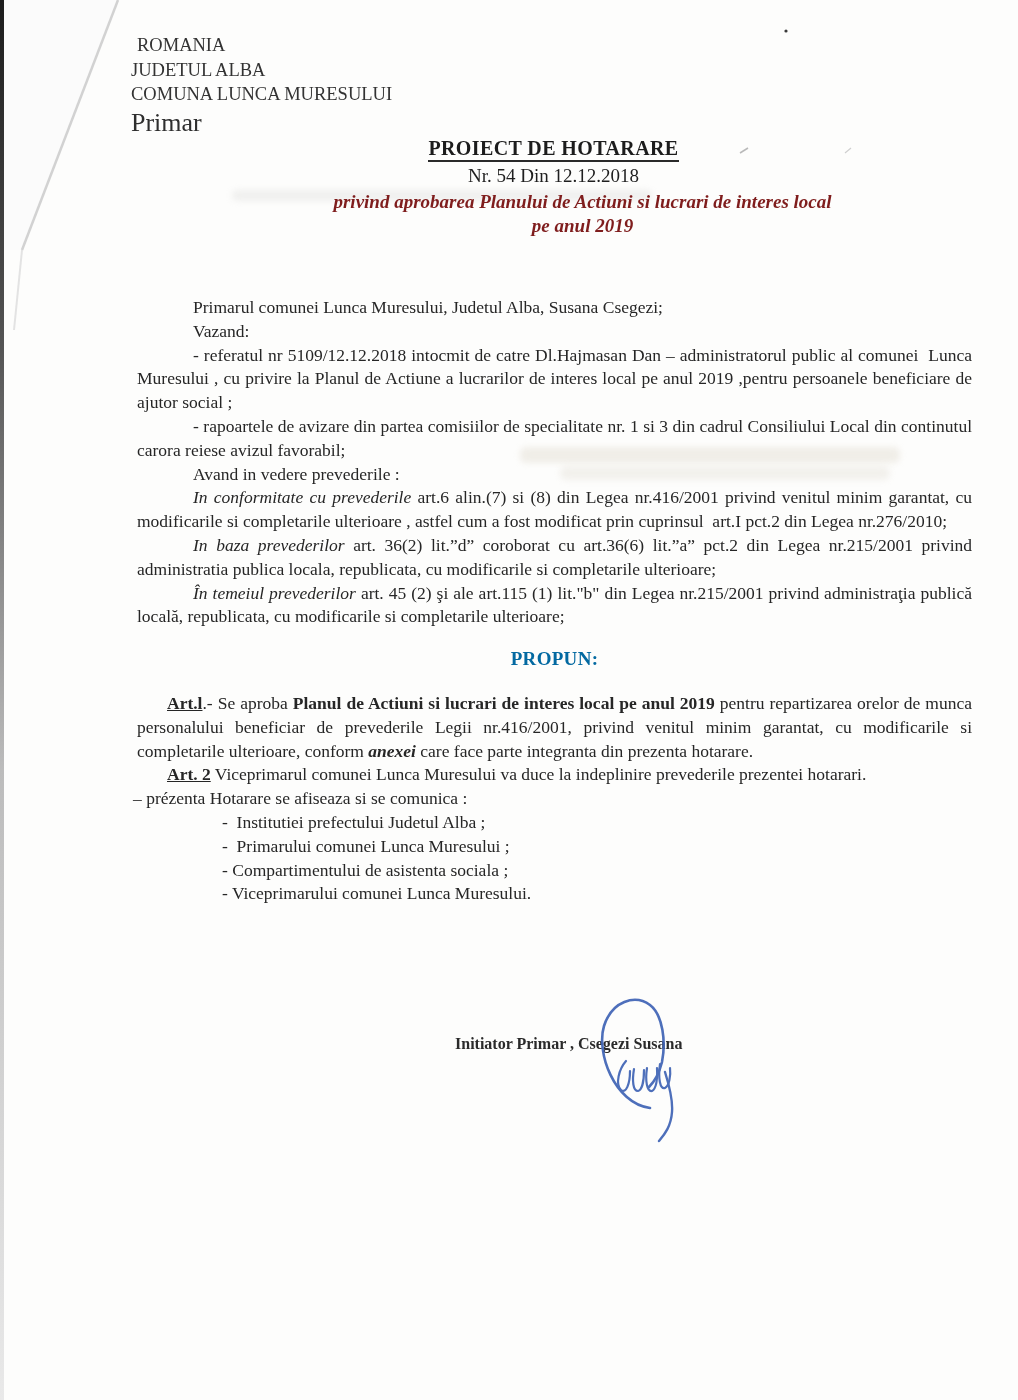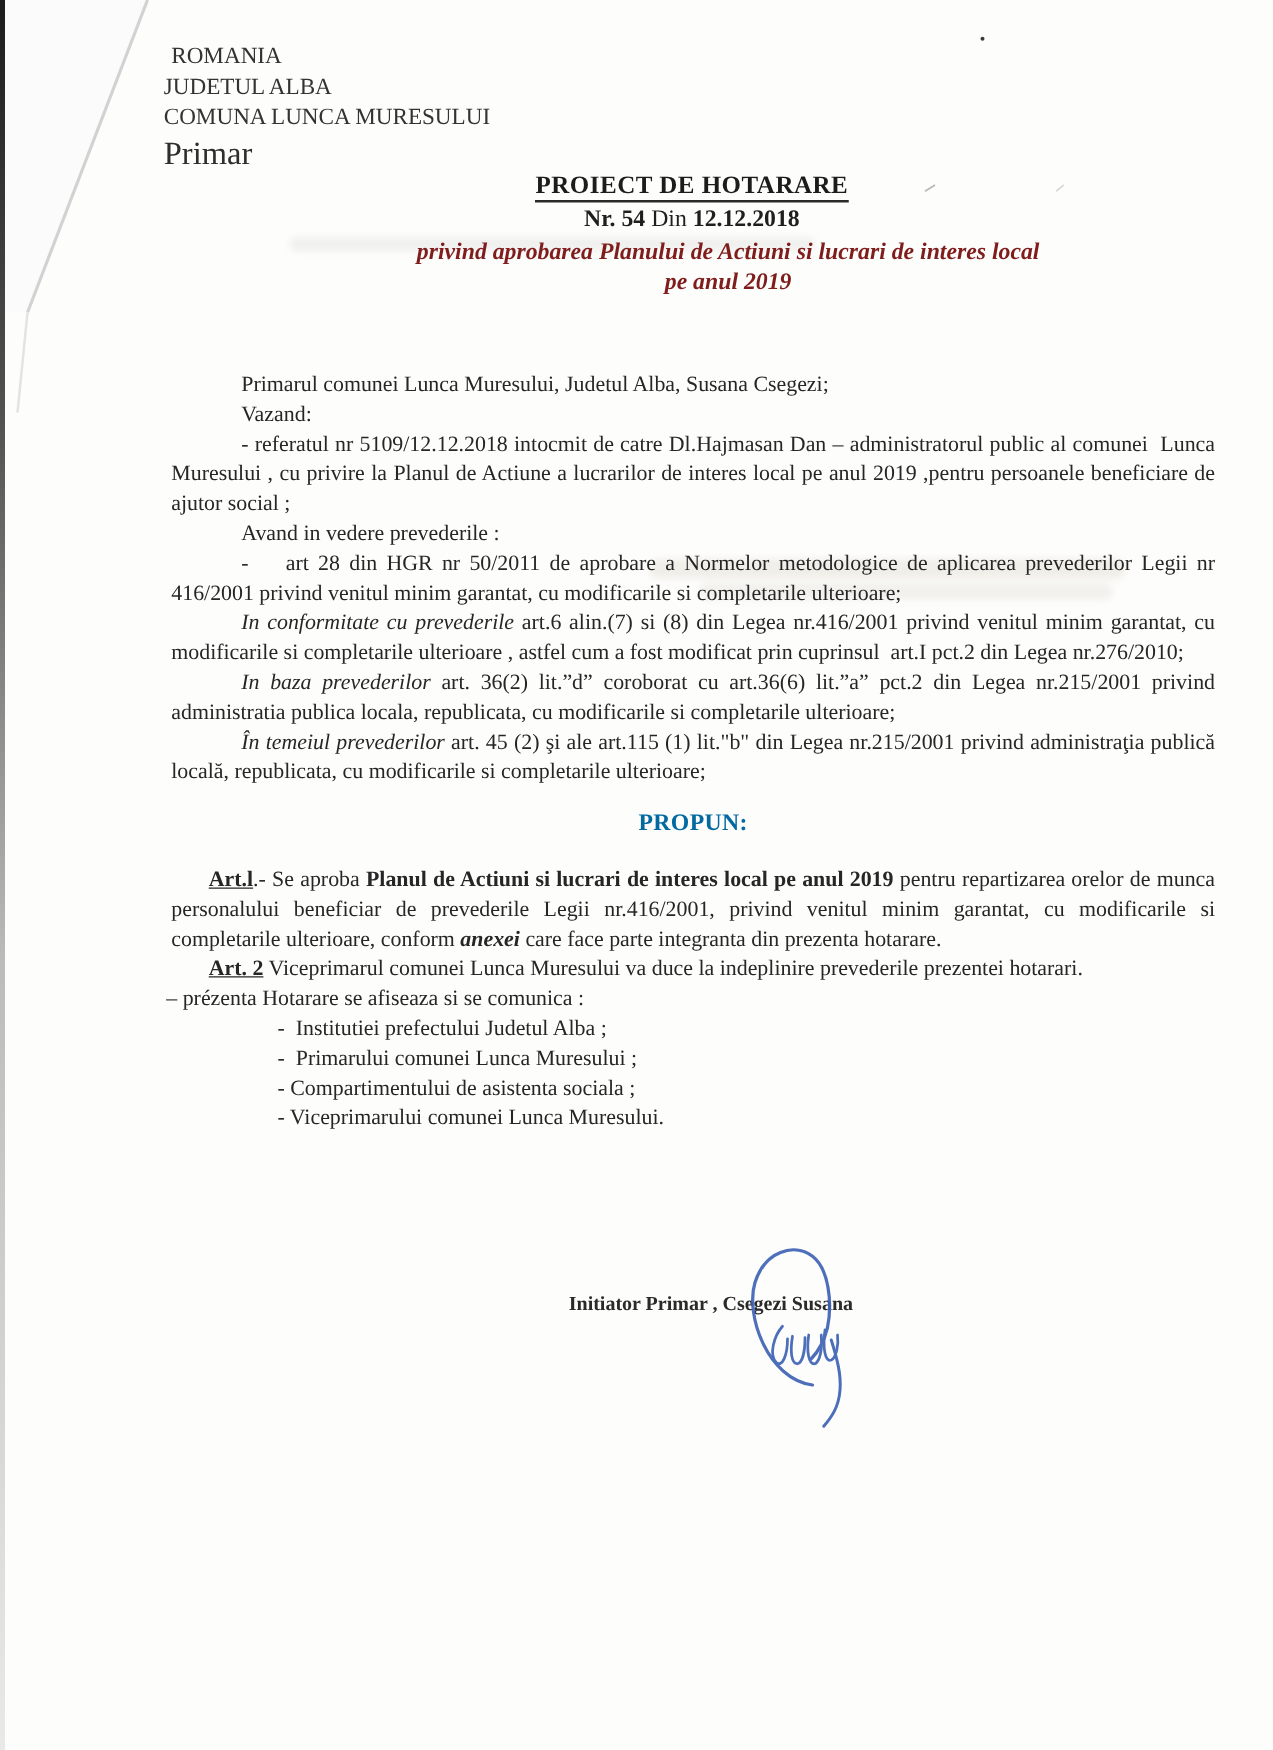--- a/index.html
+++ b/index.html
@@ -12,21 +12,21 @@
     color:#262626;
   }
   
   .letterhead{position:absolute;left:131px;top:33px;font-size:18.5px;line-height:24.5px;color:#333;}
   .letterhead .l1{padding-left:6px;}
   .letterhead .office{font-size:26px;line-height:30px;margin-top:1px;color:#2e2e2e;}
   
   .title-block{position:absolute;left:137px;top:137px;width:833px;text-align:center;}
   .title-main{display:inline-block;font-size:20px;font-weight:bold;letter-spacing:.4px;color:#1c1c1c;border-bottom:2px solid #2a2a2a;padding-bottom:0;}
   .title-nr{font-size:19px;margin-top:3px;color:#1f1f1f;}
-  .title-nr .b{font-weight:bold;}
+  .title-nr .b{font-weight:normal;}
   .title-subject{position:relative;left:29px;font-size:19px;font-weight:bold;font-style:italic;line-height:23.5px;color:#7f1d1d;}
   .title-subject.first{margin-top:3px;}
   
   .doc-body{position:absolute;left:137px;top:296px;width:835px;font-size:17.5px;line-height:23.8px;text-align:justify;}
   .doc-body p{margin:0;white-space:pre-wrap;}
   .ind{text-indent:56px;}
   .ind30{text-indent:30px;}
   .it{font-style:italic;margin-top:40px;}
   .b{font-weight:bold;}
   .bi{font-weight:bold;font-style:italic;}
@@ -64,22 +64,22 @@
     <div><span class="title-main">PROIECT DE HOTARARE</span></div>
     <div class="title-nr"><span class="b">Nr. 54</span><span> Din </span><span class="b"> 12.12.2018</span></div>
     <div class="title-subject first">privind aprobarea Planului de Actiuni si lucrari de interes local</div>
     <div class="title-subject">pe anul 2019</div>
   </div>
 
   <div class="doc-body">
     <p class="ind"><span>Primarul comunei Lunca Muresului, Judetul Alba, Susana Csegezi;</span></p>
     <p class="ind"><span>Vazand:</span></p>
     <p class="ind"><span>- referatul nr 5109/12.12.2018 intocmit de catre Dl.Hajmasan Dan – administratorul public al comunei  Lunca Muresului , cu privire la Planul de Actiune a lucrarilor de interes local pe anul 2019 ,pentru persoanele beneficiare de ajutor social ;</span></p>
+    <p class="ind"><span>- rapoartele de avizare din partea comisiilor de specialitate nr. 1 si 3 din cadrul Consiliului Local din continutul carora reiese avizul favorabil;</span></p>
     <p class="ind"><span>Avand in vedere prevederile :</span></p>
-    <p class="ind"><span>-    art 28 din HGR nr 50/2011 de aprobare a Normelor metodologice de aplicarea prevederilor Legii nr 416/2001 privind venitul minim garantat, cu modificarile si completarile ulterioare;</span></p>
     <p class="ind"><span class="it">In conformitate cu prevederile</span><span> art.6 alin.(7) si (8) din Legea nr.416/2001 privind venitul minim garantat, cu modificarile si completarile ulterioare , astfel cum a fost modificat prin cuprinsul  art.I pct.2 din Legea nr.276/2010;</span></p>
     <p class="ind"><span class="it">In baza prevederilor</span><span> art. 36(2) lit.”d” coroborat cu art.36(6) lit.”a” pct.2 din Legea nr.215/2001 privind administratia publica locala, republicata, cu modificarile si completarile ulterioare;</span></p>
     <p class="ind"><span class="it">În temeiul prevederilor</span><span> art. 45 (2) şi ale art.115 (1) lit."b" din Legea nr.215/2001 privind administraţia publică locală, republicata, cu modificarile si completarile ulterioare;</span></p>
 
     <p class="propun"><span>PROPUN:</span></p>
 
     <p class="ind30"><span class="b u">Art.l</span><span>.- Se aproba </span><span class="b">Planul de Actiuni si lucrari de interes local pe anul 2019</span><span> pentru repartizarea orelor de munca personalului beneficiar de prevederile Legii nr.416/2001, privind venitul minim garantat, cu modificarile si completarile ulterioare, conform </span><span class="bi">anexei</span><span> care face parte integranta din prezenta hotarare.</span></p>
 
     <p class="ind30"><span class="b u">Art. 2</span><span> Viceprimarul comunei Lunca Muresului va duce la indeplinire prevederile prezentei hotarari.</span></p>
     <p class="dashline"><span>– prézenta Hotarare se afiseaza si se comunica :</span></p>

